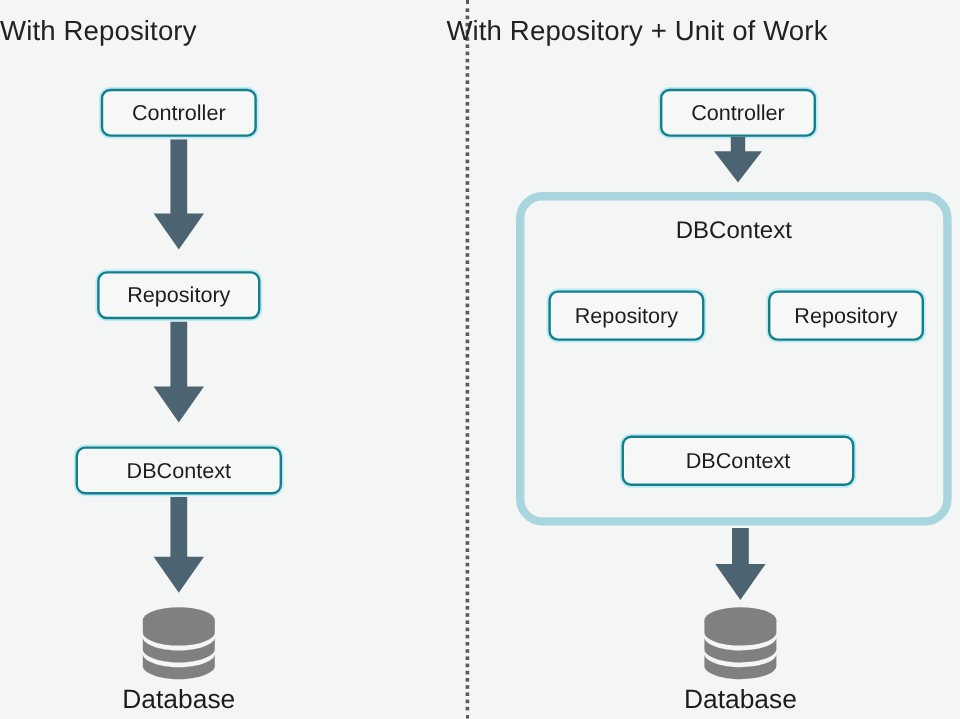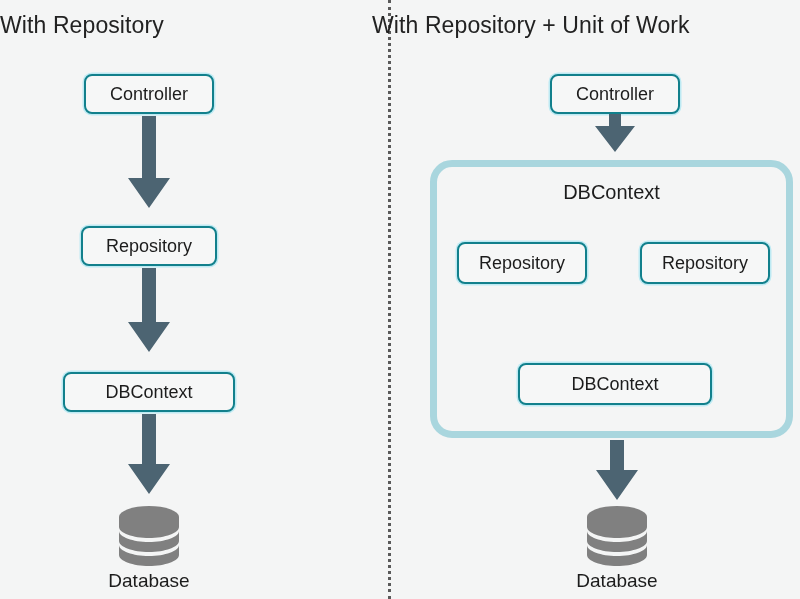--- a/index.html
+++ b/index.html
@@ -82,21 +82,21 @@
   .arrow svg { display: block; }
 
   
   .db {
     position: absolute;
   }
   .db svg { display: block; }
   .db-label {
     position: absolute;
     text-align: center;
-    font-size: 19px;
+    font-size: 22px;
     color: #1c1c1c;
     white-space: nowrap;
   }
 </style>
 </head>
 <body>
 
 <div id="canvas">
 
   <div class="divider"></div>

